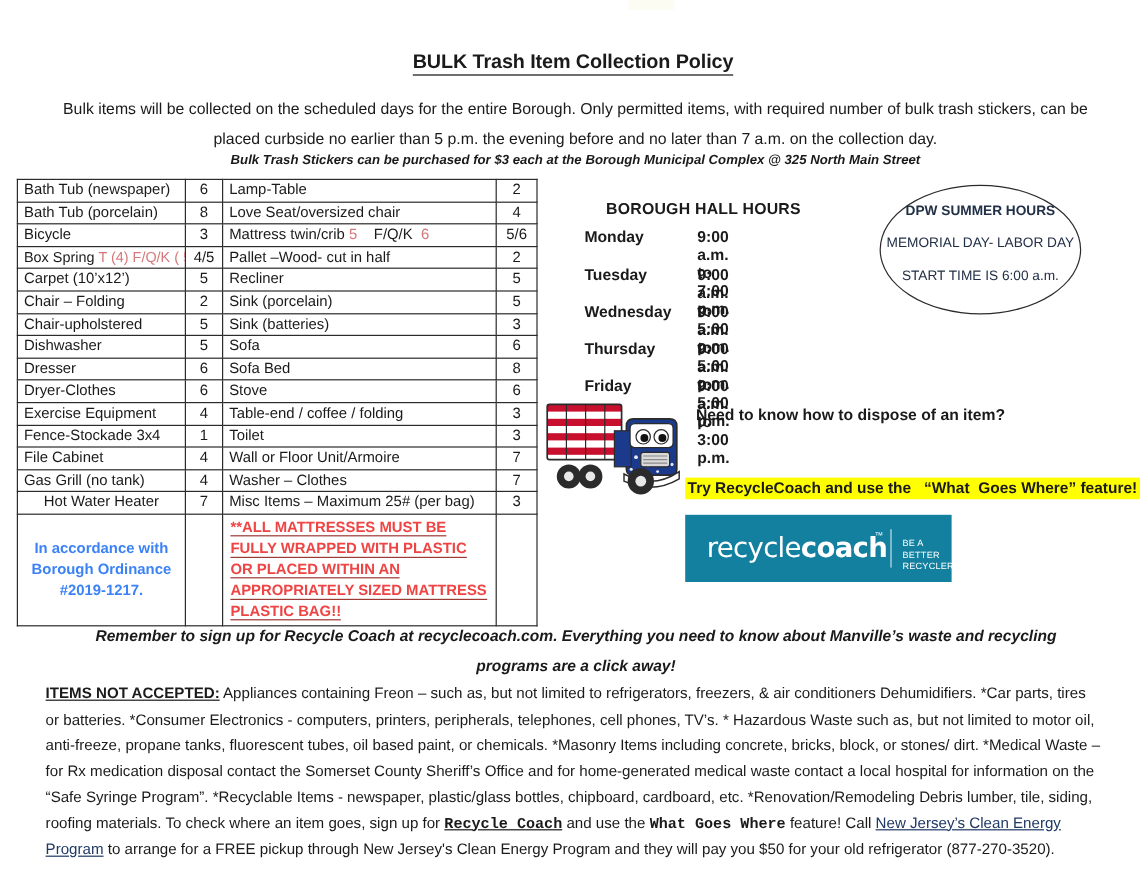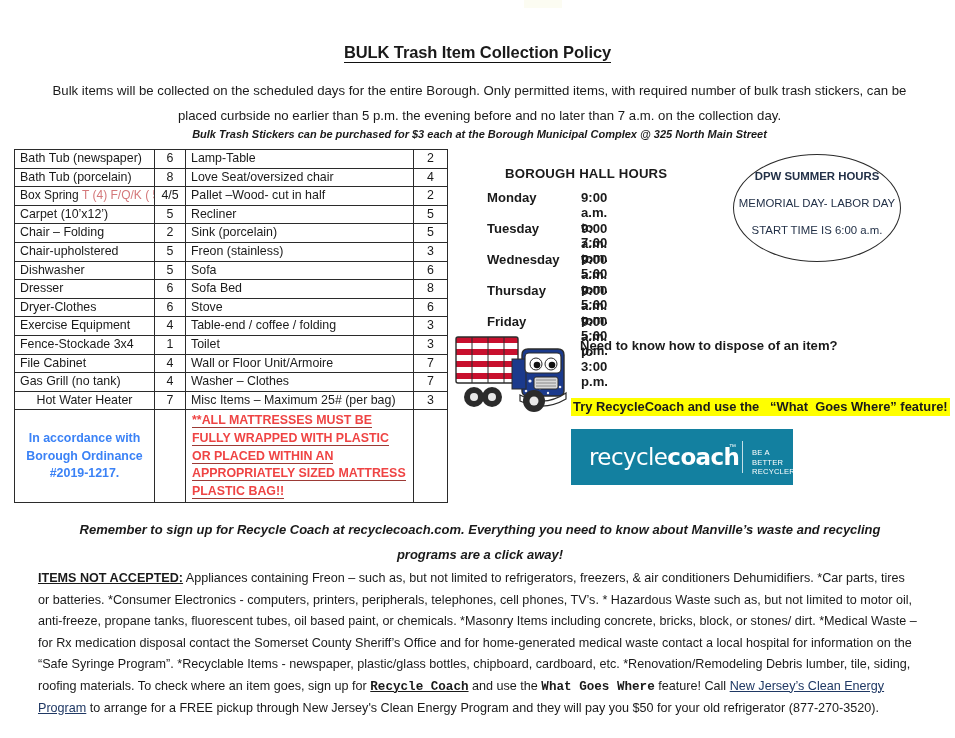--- a/index.html
+++ b/index.html
@@ -285,41 +285,47 @@
           <td class="col-name2">Lamp-Table</td>
           <td class="col-qty2">2</td>
         </tr>
         <tr>
           <td class="col-name">Bath Tub (porcelain)</td>
           <td class="col-qty">8</td>
           <td class="col-name2">Love Seat/oversized chair</td>
           <td class="col-qty2">4</td>
         </tr>
         <tr>
+          <td class="col-name">Bicycle</td>
+          <td class="col-qty">3</td>
+          <td class="col-name2"><span>Mattress twin/crib</span> <span class="pink">5</span><span>&nbsp;&nbsp;&nbsp;&nbsp;</span><span>F/Q/K</span><span>&nbsp;&nbsp;</span><span class="pink">6</span></td>
+          <td class="col-qty2">5/6</td>
+        </tr>
+        <tr>
           <td class="col-name"><span class="tiny">Box Spring</span><span class="tiny">&nbsp;</span><span class="tiny pink">T (4) F/Q/K ( 5)</span></td>
           <td class="col-qty">4/5</td>
           <td class="col-name2">Pallet –Wood- cut in half</td>
           <td class="col-qty2">2</td>
         </tr>
         <tr>
           <td class="col-name">Carpet (10’x12’)</td>
           <td class="col-qty">5</td>
           <td class="col-name2">Recliner</td>
           <td class="col-qty2">5</td>
         </tr>
         <tr>
           <td class="col-name">Chair – Folding</td>
           <td class="col-qty">2</td>
           <td class="col-name2">Sink (porcelain)</td>
           <td class="col-qty2">5</td>
         </tr>
         <tr>
           <td class="col-name">Chair-upholstered</td>
           <td class="col-qty">5</td>
-          <td class="col-name2">Freon (stainless)</td>
+          <td class="col-name2">Sink (batteries)</td>
           <td class="col-qty2">3</td>
         </tr>
         <tr>
           <td class="col-name">Dishwasher</td>
           <td class="col-qty">5</td>
           <td class="col-name2">Sofa</td>
           <td class="col-qty2">6</td>
         </tr>
         <tr>
           <td class="col-name">Dresser</td>

